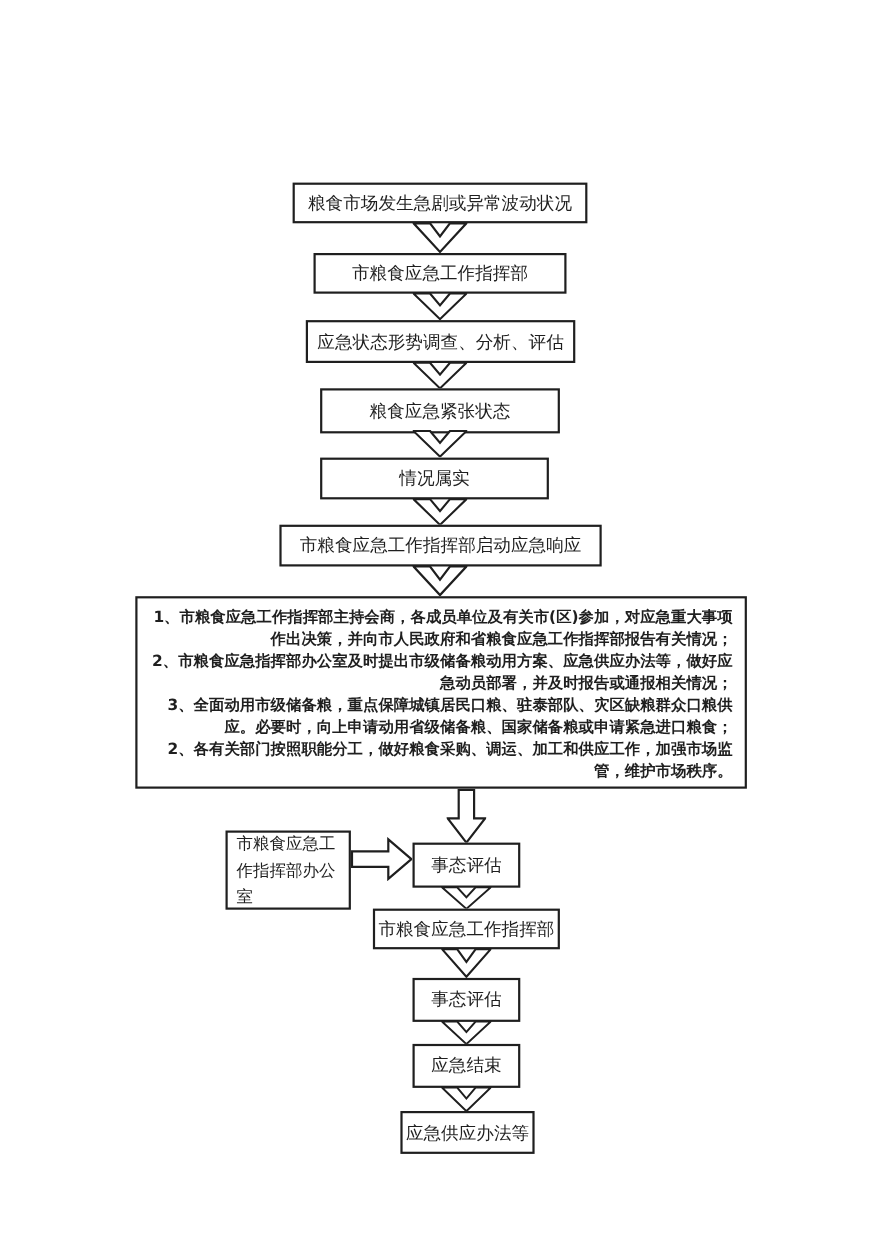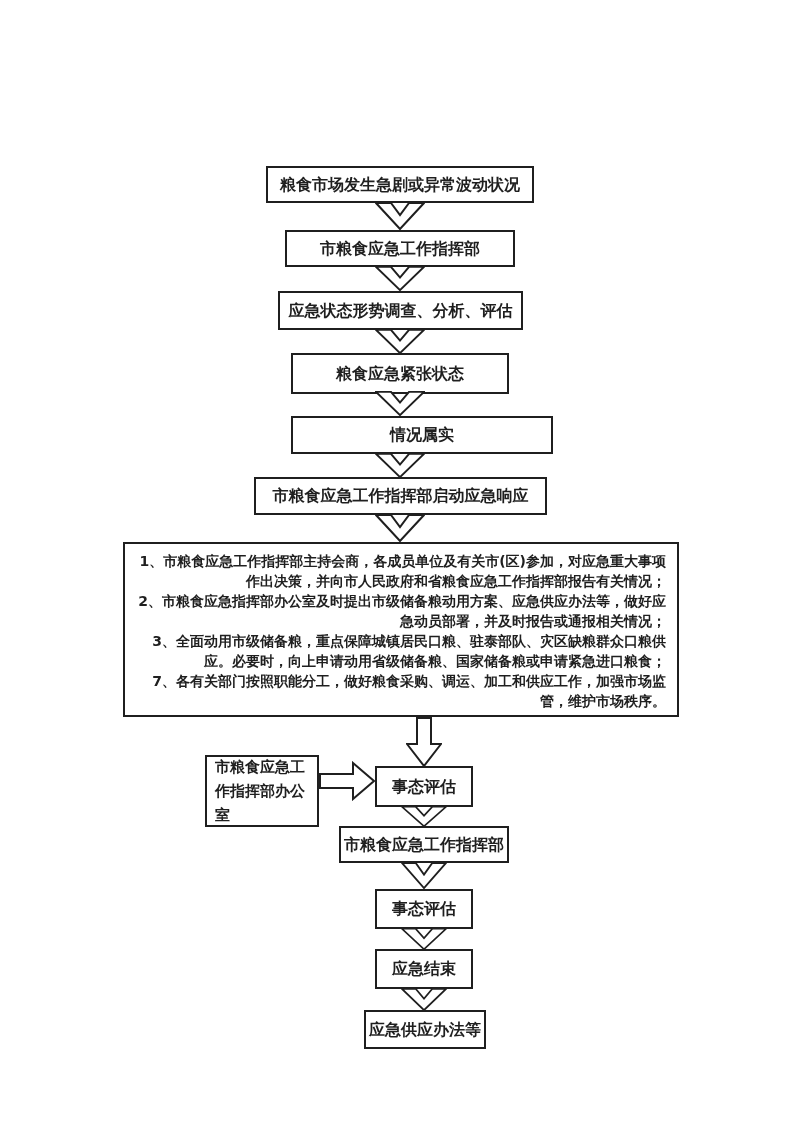--- a/index.html
+++ b/index.html
@@ -15,21 +15,21 @@
   .node{
     position:absolute;
     box-sizing:border-box;
     border:2px solid #1f1f1f;
     background:#ffffff;
     display:flex;
     align-items:center;
     justify-content:center;
     text-align:center;
     font-size:16px;
-    font-weight:bold;
+    font-weight:normal;
     line-height:1.25;
   }
   .node.office{
     justify-content:flex-start;
     text-align:left;
     padding:4px 8px;
     font-size:15px;
     line-height:24px;
   }
   .node.bigbox{
@@ -88,41 +88,41 @@
     </svg>
 
   <div class="node" style="left:291px;top:353px;width:218px;height:41px">
     <span>粮食应急紧张状态</span>
   </div>
 
   <svg class="arrow" style="left:375px;top:391px" width="50" height="25">
       <use href="#chevron-down"></use>
     </svg>
 
-  <div class="node" style="left:291px;top:416px;width:262px;height:38px">
+  <div class="node" style="left:291px;top:416px;width:208px;height:38px">
     <span>情况属实</span>
   </div>
 
   <svg class="arrow" style="left:375px;top:453px" width="50" height="25">
       <use href="#chevron-down"></use>
     </svg>
 
   <div class="node" style="left:254px;top:477px;width:293px;height:38px">
     <span>市粮食应急工作指挥部启动应急响应</span>
   </div>
 
   <svg class="arrow" style="left:375px;top:514px" width="50" height="28">
       <use href="#chevron-down"></use>
     </svg>
 
   <div class="node bigbox" style="left:123px;top:542px;width:556px;height:175px">
     <p>1、市粮食应急工作指挥部主持会商，各成员单位及有关市(区)参加，对应急重大事项作出决策，并向市人民政府和省粮食应急工作指挥部报告有关情况；</p>
     <p>2、市粮食应急指挥部办公室及时提出市级储备粮动用方案、应急供应办法等，做好应急动员部署，并及时报告或通报相关情况；</p>
     <p>3、全面动用市级储备粮，重点保障城镇居民口粮、驻泰部队、灾区缺粮群众口粮供应。必要时，向上申请动用省级储备粮、国家储备粮或申请紧急进口粮食；</p>
-    <p>7、各有关部门按照职能分工，做好粮食采购、调运、加工和供应工作，加强市场监管，维护市场秩序。</p>
+    <p>2、各有关部门按照职能分工，做好粮食采购、调运、加工和供应工作，加强市场监管，维护市场秩序。</p>
   </div>
 
   <svg class="arrow" style="left:406px;top:717px" width="36" height="50">
       <use href="#block-arrow-down"></use>
     </svg>
 
   <div class="node office" style="left:205px;top:755px;width:114px;height:72px">
     <span>市粮食应急工作指挥部办公室</span>
   </div>
 

